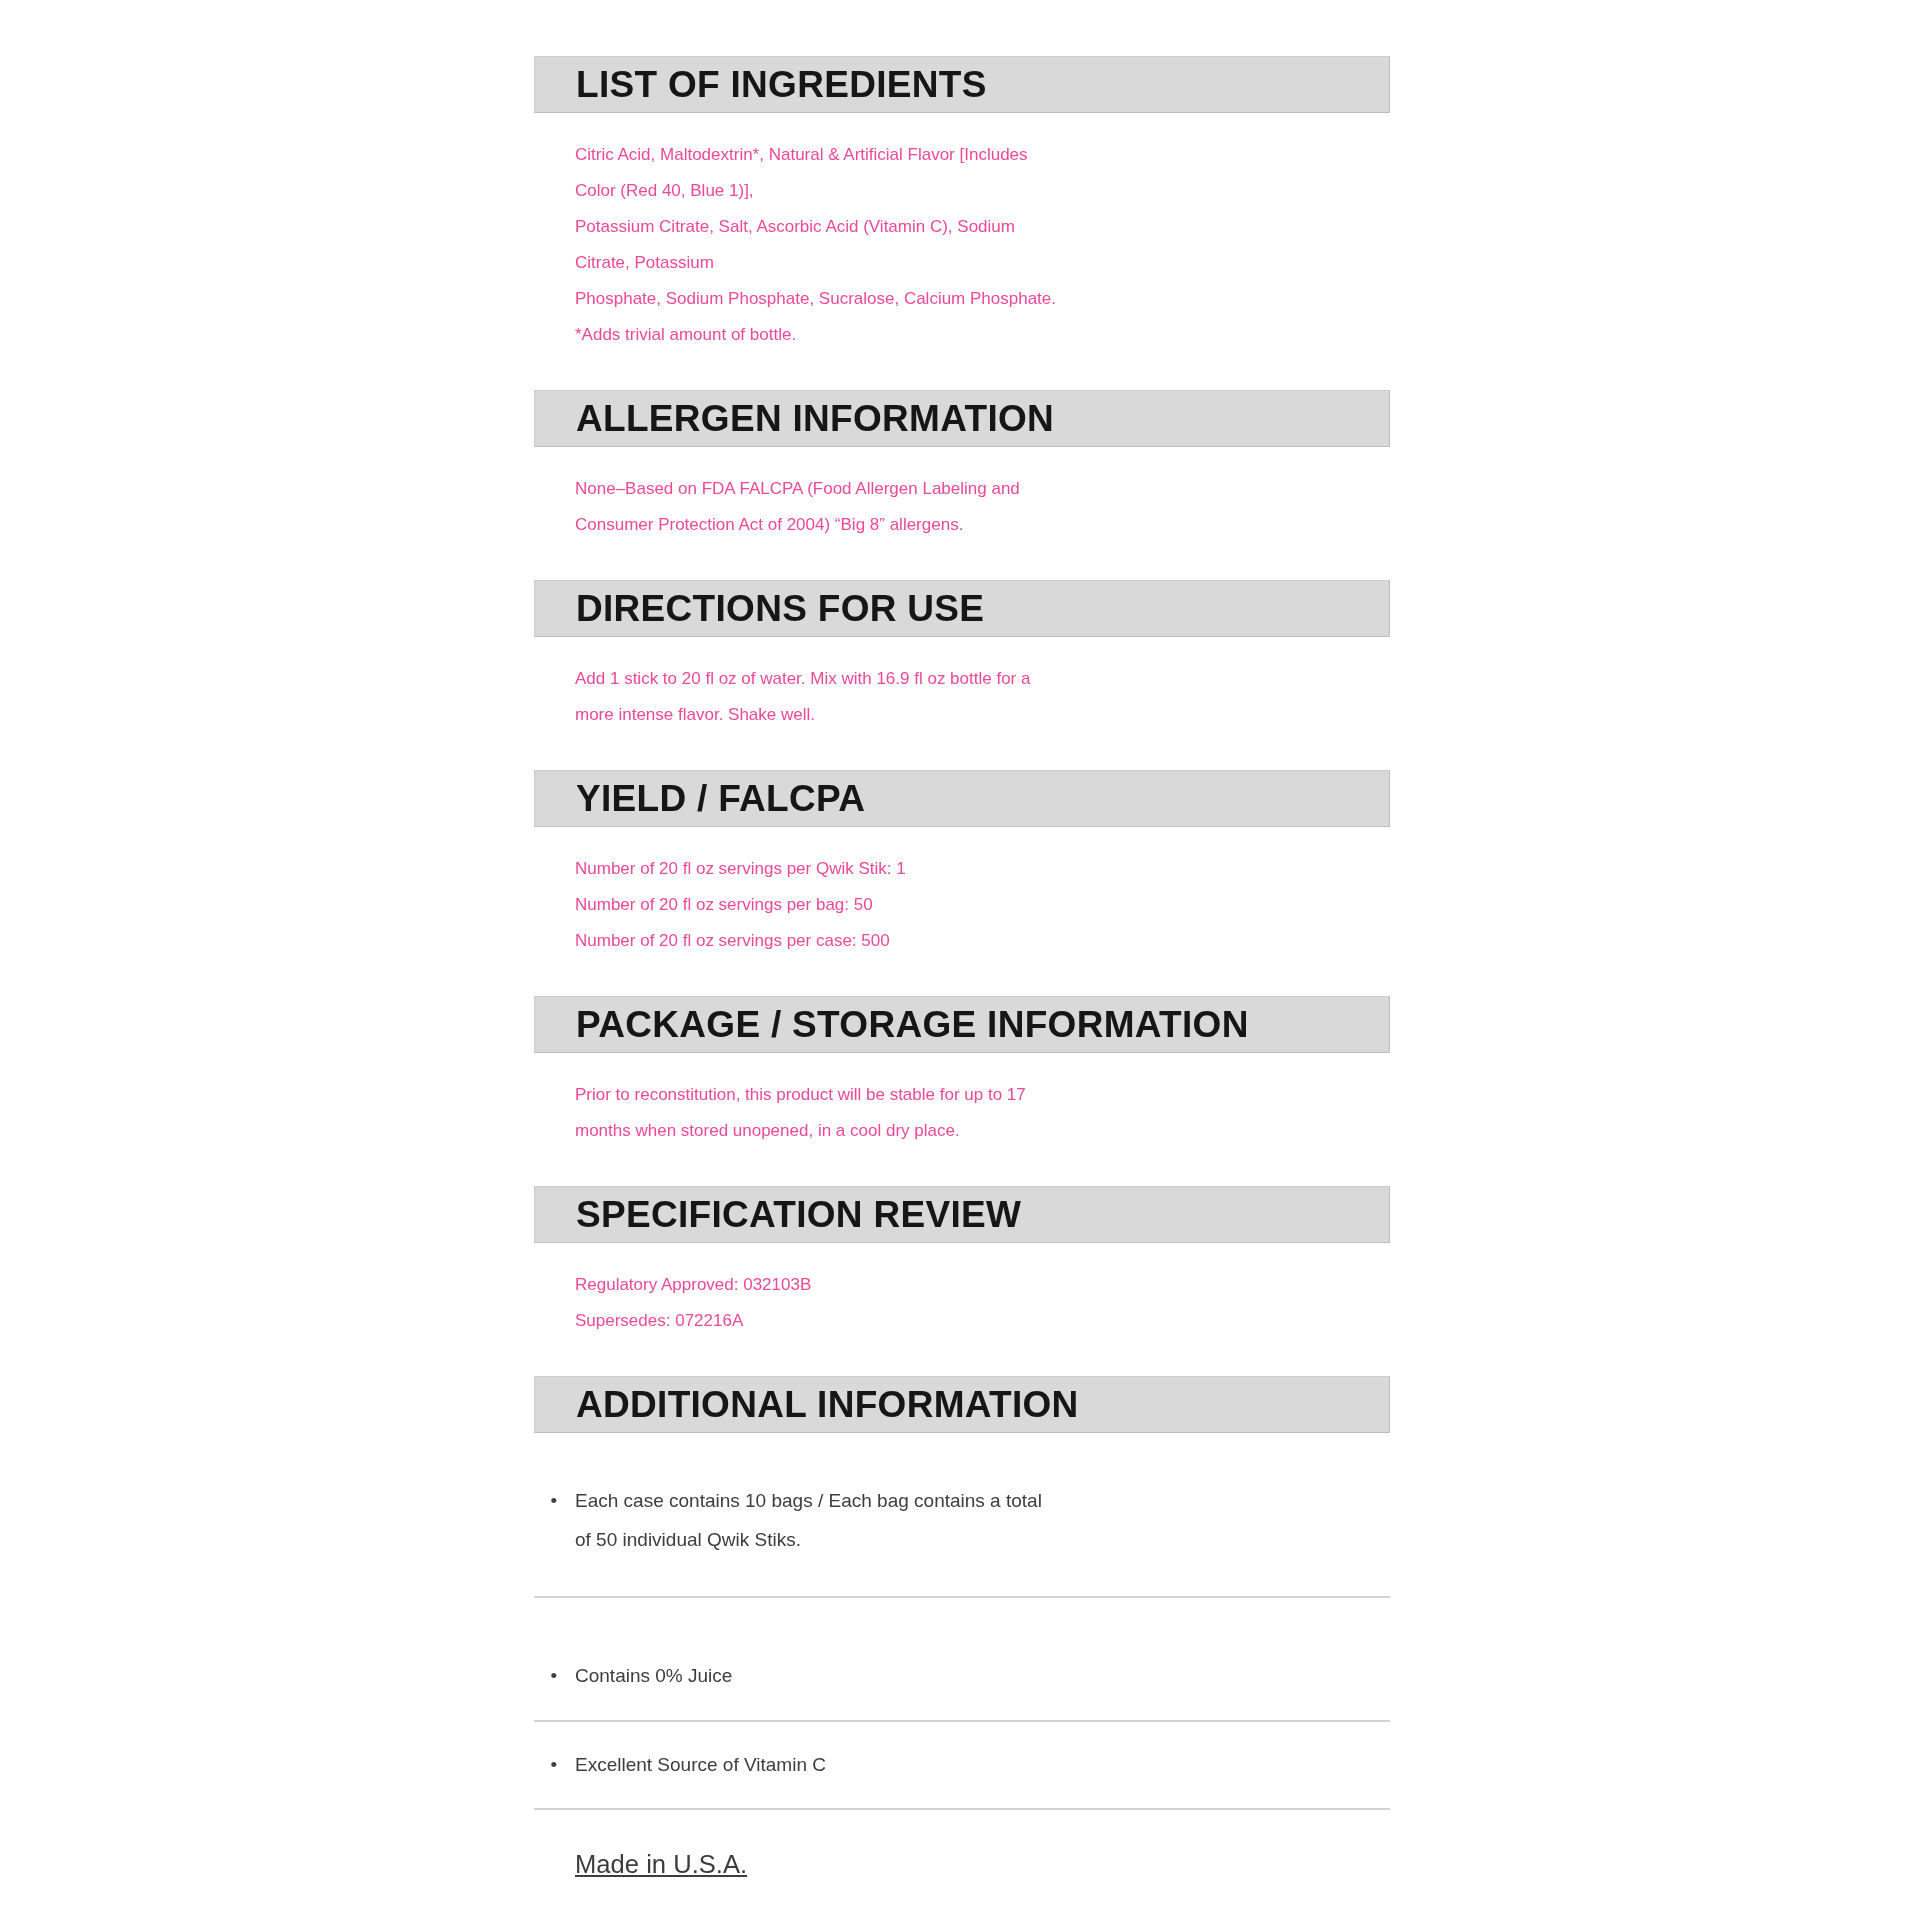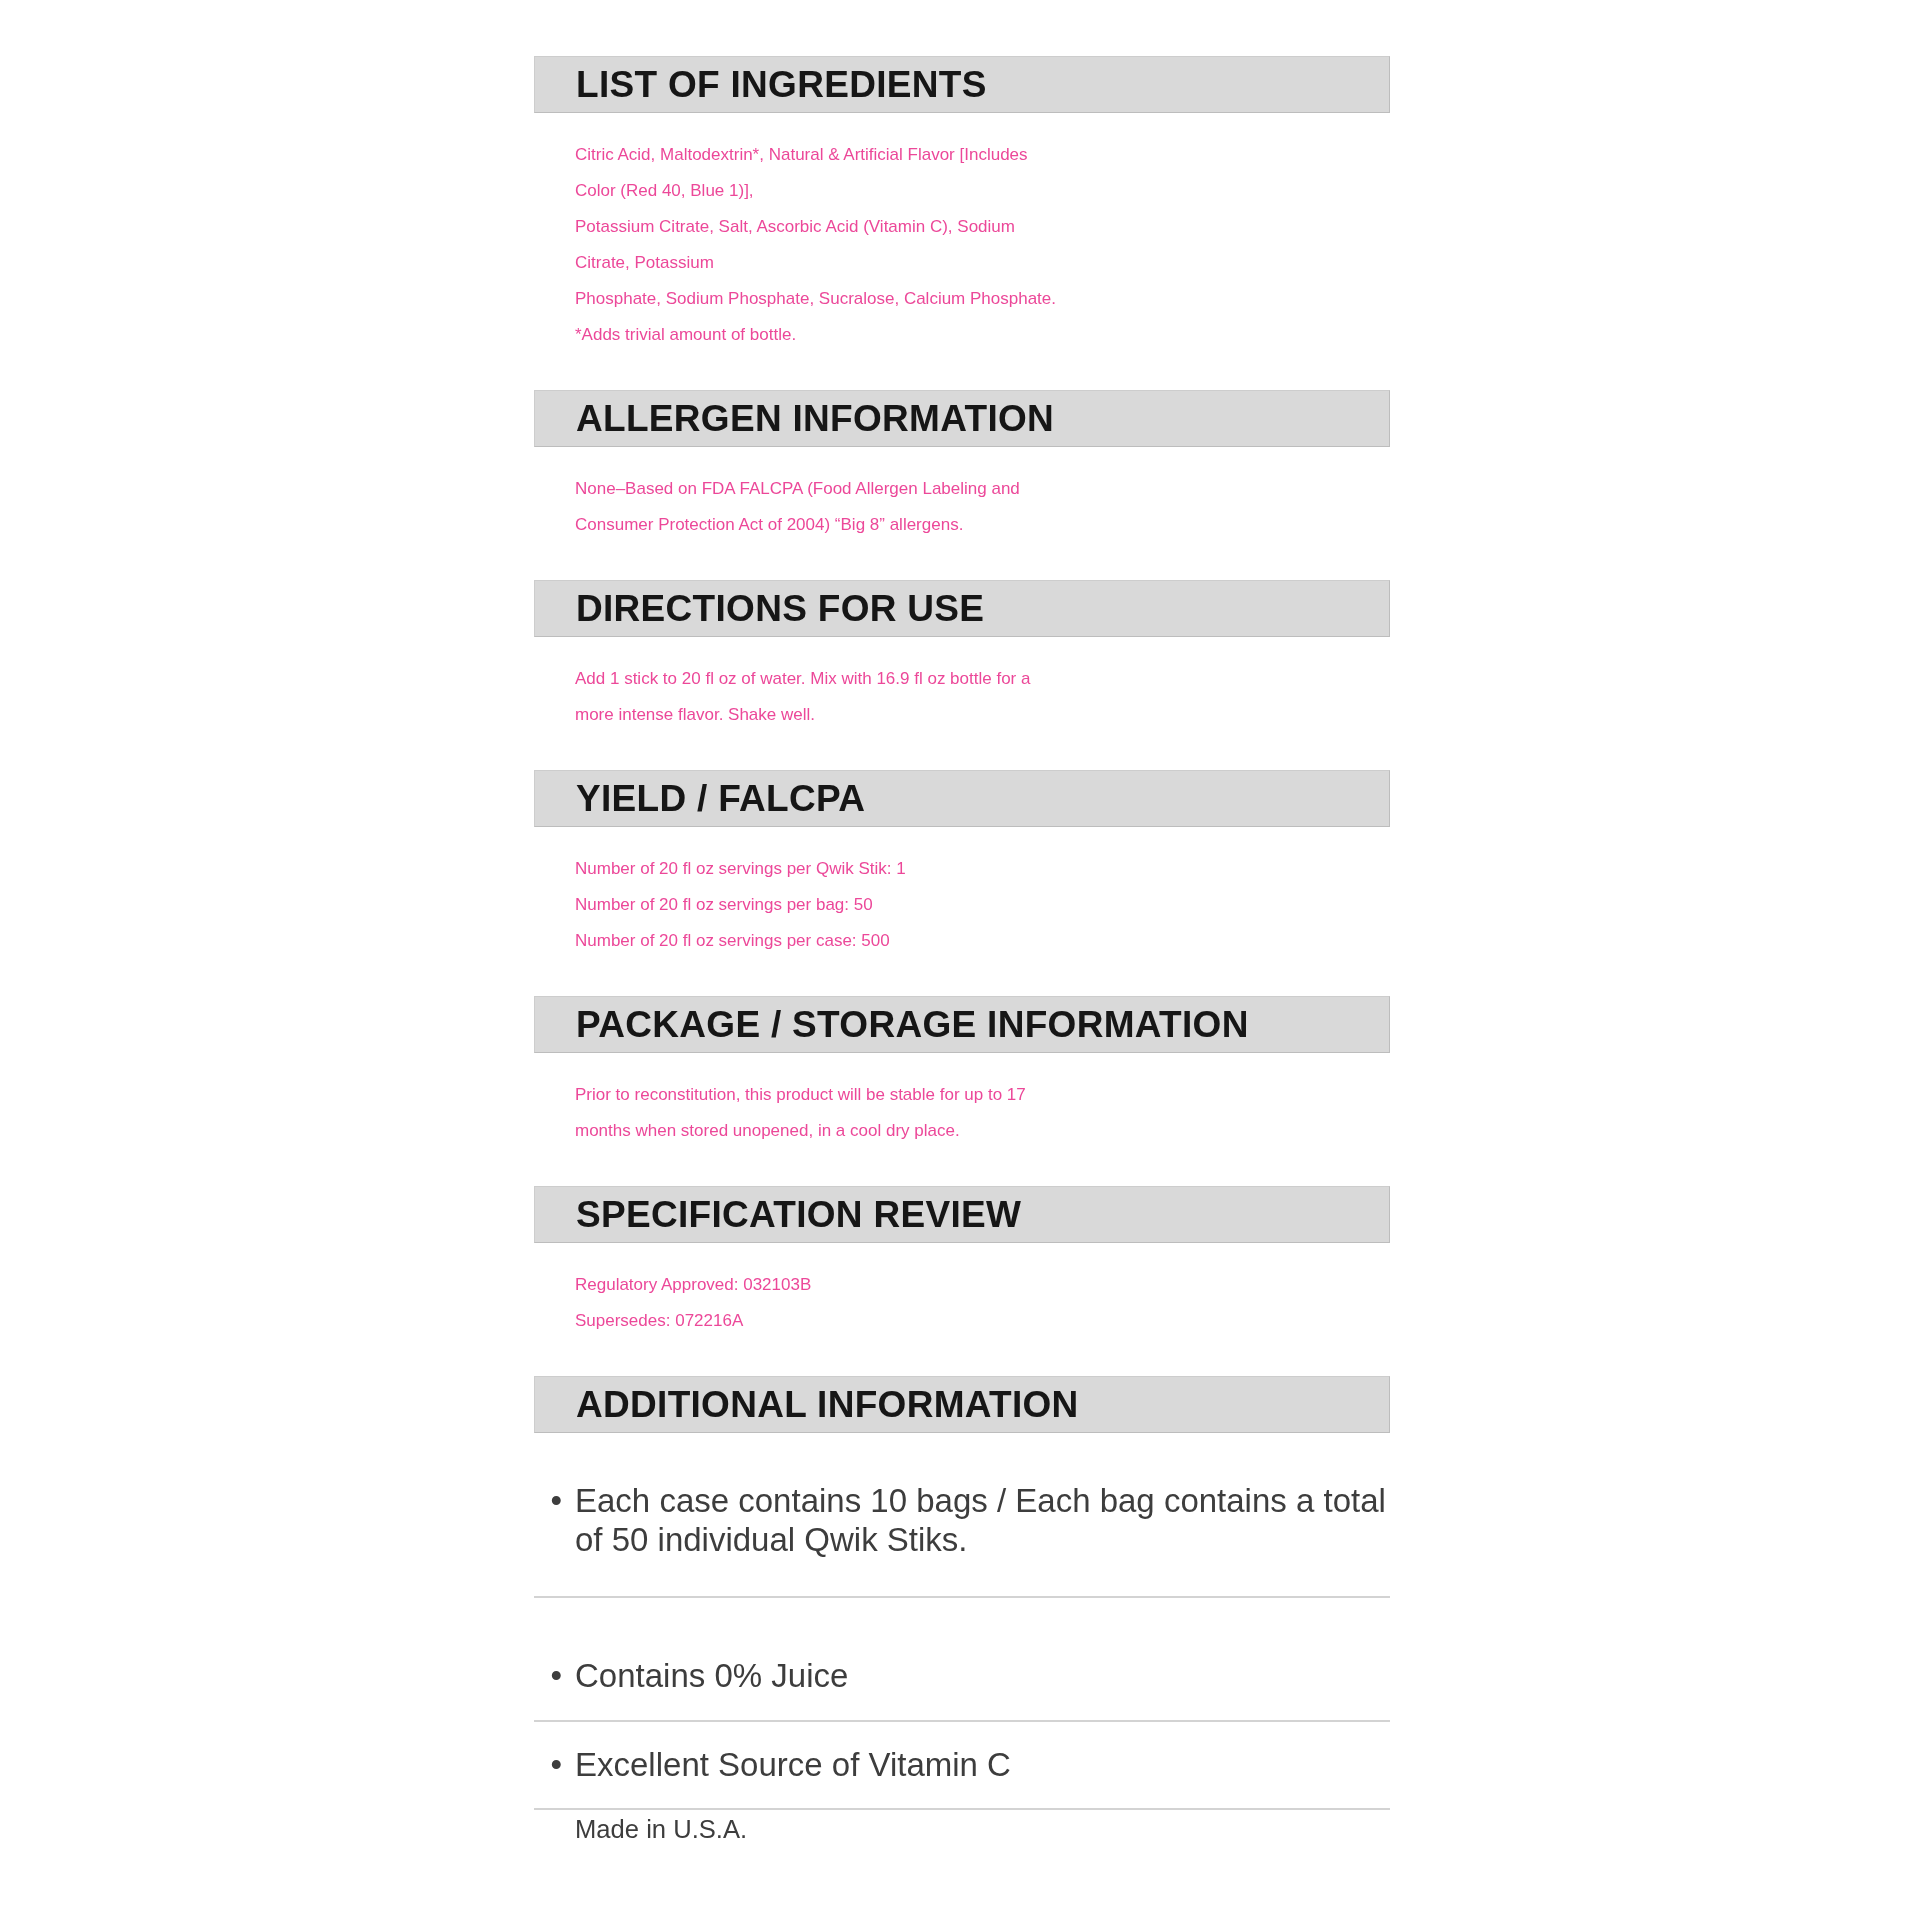--- a/index.html
+++ b/index.html
@@ -46,21 +46,21 @@
     font-size: 17px;
     line-height: 36px;
     color: #ec4899;
   }
   .line { white-space: nowrap; }
 
   
   .bullet-item {
     display: flex;
     align-items: flex-start;
-    font-size: 33px;
+    font-size: 19px;
     line-height: 39px;
     color: #3d3d3d;
   }
   .bullet-item .dot {
     width: 41px;
     flex: 0 0 41px;
     box-sizing: border-box;
     padding-left: 16.4px;
     color: #3d3d3d;
   }
@@ -71,24 +71,26 @@
     height: 1.9px;
     background: #d3d3d3;
     width: 100%;
   }
 
   .b1 { margin-top: 48px; margin-bottom: 37px; }
   .b2 { margin-top: 58px; margin-bottom: 25px; }
   .b3 { margin-top: 23px; margin-bottom: 24px; }
 
   .footer-note {
+    margin-top: 35px;
     padding-left: 41px;
     font-size: 25.6px;
     line-height: 39px;
     color: #3d3d3d;
+    text-decoration: underline;
   }
 </style>
 </head>
 <body>
 
 <div class="content">
 
   <section class="sec">
     <header class="bar">
       <h2 class="title">LIST OF INGREDIENTS</h2>

